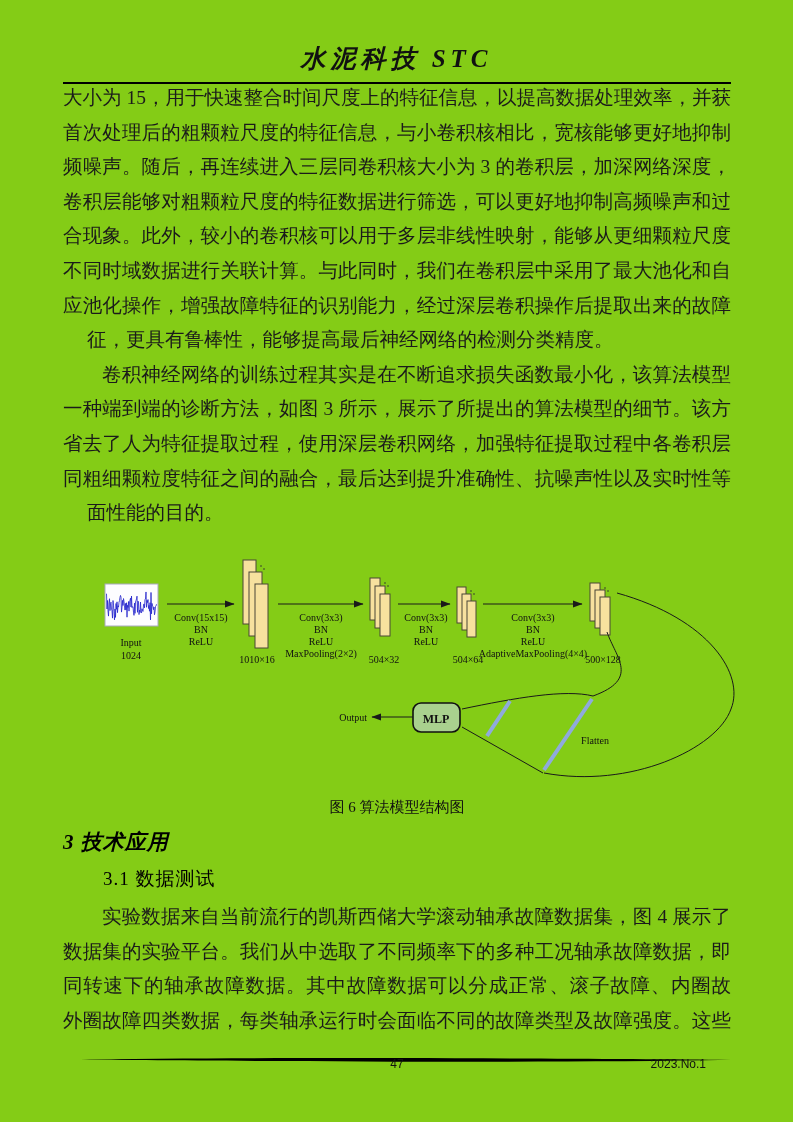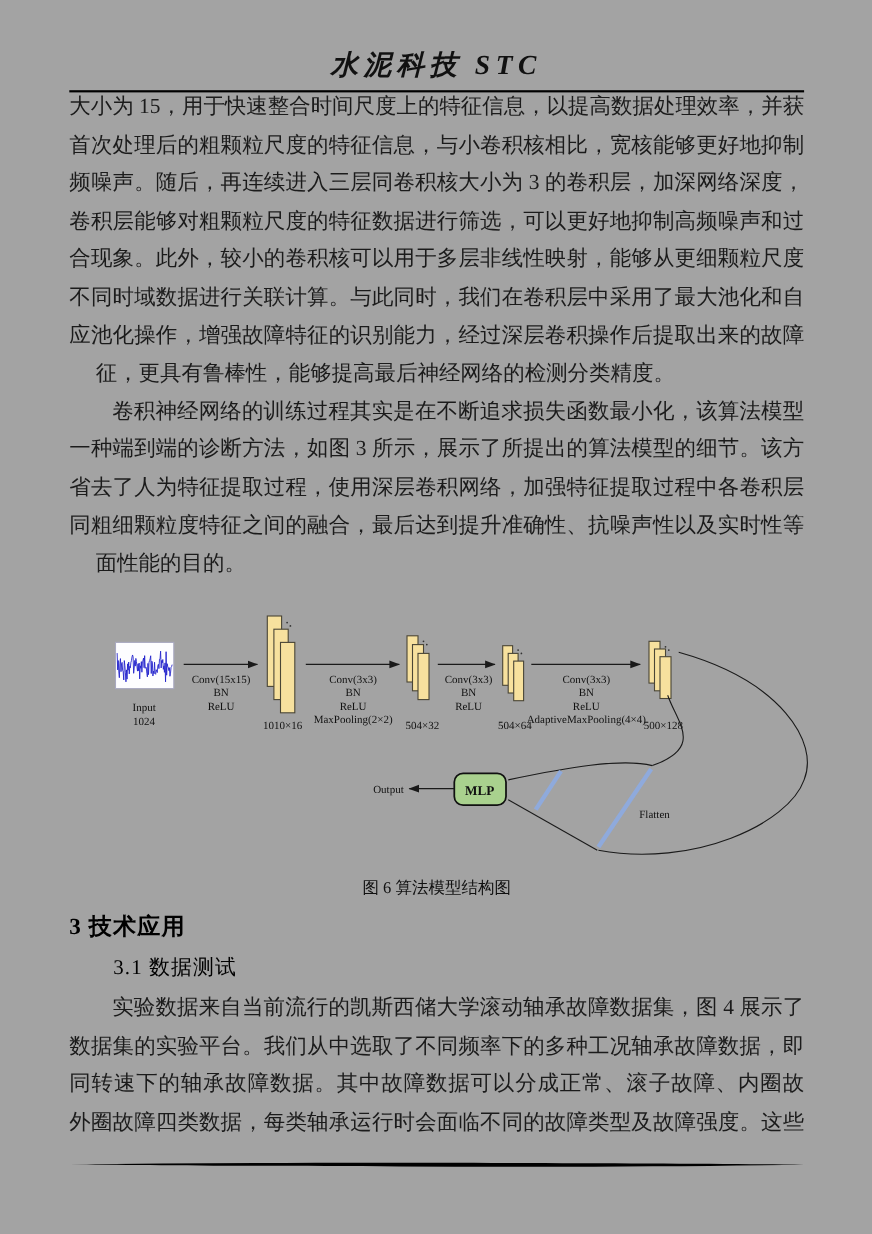--- a/index.html
+++ b/index.html
@@ -1,18 +1,18 @@
 <!DOCTYPE html>
 <html style="--fmap: #F7E19E; --mlp: #A9D18E; --flat: #8FAADC; --wave: #2222CC;"><head>
 <meta charset="utf-8">
 <style>
   * { margin:0; padding:0; box-sizing:border-box; }
   html,body { background:#ffffff; }
   .page {
-    position:relative; width:793px; height:1122px; background:#a3a3a3;
+    position:relative; width:793px; height:1122px; background:#84cc16;
     font-family:"Liberation Serif", serif; color:#1b1b1b; overflow:hidden;
   }
   .journal-title {
     position:absolute; top:42px; left:0; width:100%; text-align:center;
     font-size:25px; font-style:italic; font-weight:bold; letter-spacing:5px; color:#111;
   }
   .header-rule { position:absolute; top:82px; left:63px; width:668px; height:2px; background:#000; }
 
   .textblock { position:absolute; left:63px; width:668px; }
   .line {
@@ -20,21 +20,21 @@
     text-align:justify; text-align-last:justify; overflow:hidden; white-space:normal;
   }
   .line.last { text-align-last:left;margin-left:24px; }
   .line.indent { padding-left:39px; }
 
   .figure-wrap { position:absolute; left:95px; top:557px; width:640px; height:245px; }
   .fig-caption {
     position:absolute; top:798px; left:63px; width:668px; height:22px;
     text-align:center; font-size:15px; color:#111;
   }
-  .h1 { position:absolute; top:828px; left:63px; width:668px; font-size:21px; font-weight:bold; color:#000; font-family:"Liberation Serif",serif; letter-spacing:1px; }
+  .h1 { position:absolute; top:828px; left:63px; width:668px; font-size:21px; font-weight:bold; color:#000; font-family:"Liberation Serif",serif; letter-spacing:1px;font-style:italic; }
   .h2 { position:absolute; top:866px; left:63px; width:668px; font-size:19px; font-weight:normal; color:#000; letter-spacing:1px;margin-left:40px; }
 
   .footer-rule { position:absolute; top:1049px; left:63px; width:668px; height:7px; }
   .footer-row { position:absolute; top:1057px; left:63px; width:668px; height:16px; font-family:"Liberation Sans",sans-serif; font-size:12px; color:#111; }
   .page-num { position:absolute; left:0; width:100%; text-align:center; }
   .issue { position:absolute; right:25px; top:0; }
 
   
   svg text { font-family:"Liberation Serif", serif; fill:#111; }
   .convlbl { font-size:10px; }
@@ -168,14 +168,18 @@
     <div class="line">数据集的实验平台。我们从中选取了不同频率下的多种工况轴承故障数据，即不</div>
     <div class="line">同转速下的轴承故障数据。其中故障数据可以分成正常、滚子故障、内圈故障、</div>
     <div class="line">外圈故障四类数据，每类轴承运行时会面临不同的故障类型及故障强度。这些数</div>
   </div>
 
   <div class="footer-rule">
     <svg width="668" height="7" viewBox="0 0 668 7">
       <path d="M0,3.6 C110,2.4 230,1.8 334,2.1 C470,2.4 590,2.8 668,3.8 C560,5.8 430,6.1 300,5.4 C180,4.9 60,4.4 0,3.6 Z" fill="#000"></path>
     </svg>
   </div>
+  <div class="footer-row">
+    <span class="page-num">47</span>
+    <span class="issue">2023.No.1</span>
+  </div>
 
 </div>
 
 </body></html>

